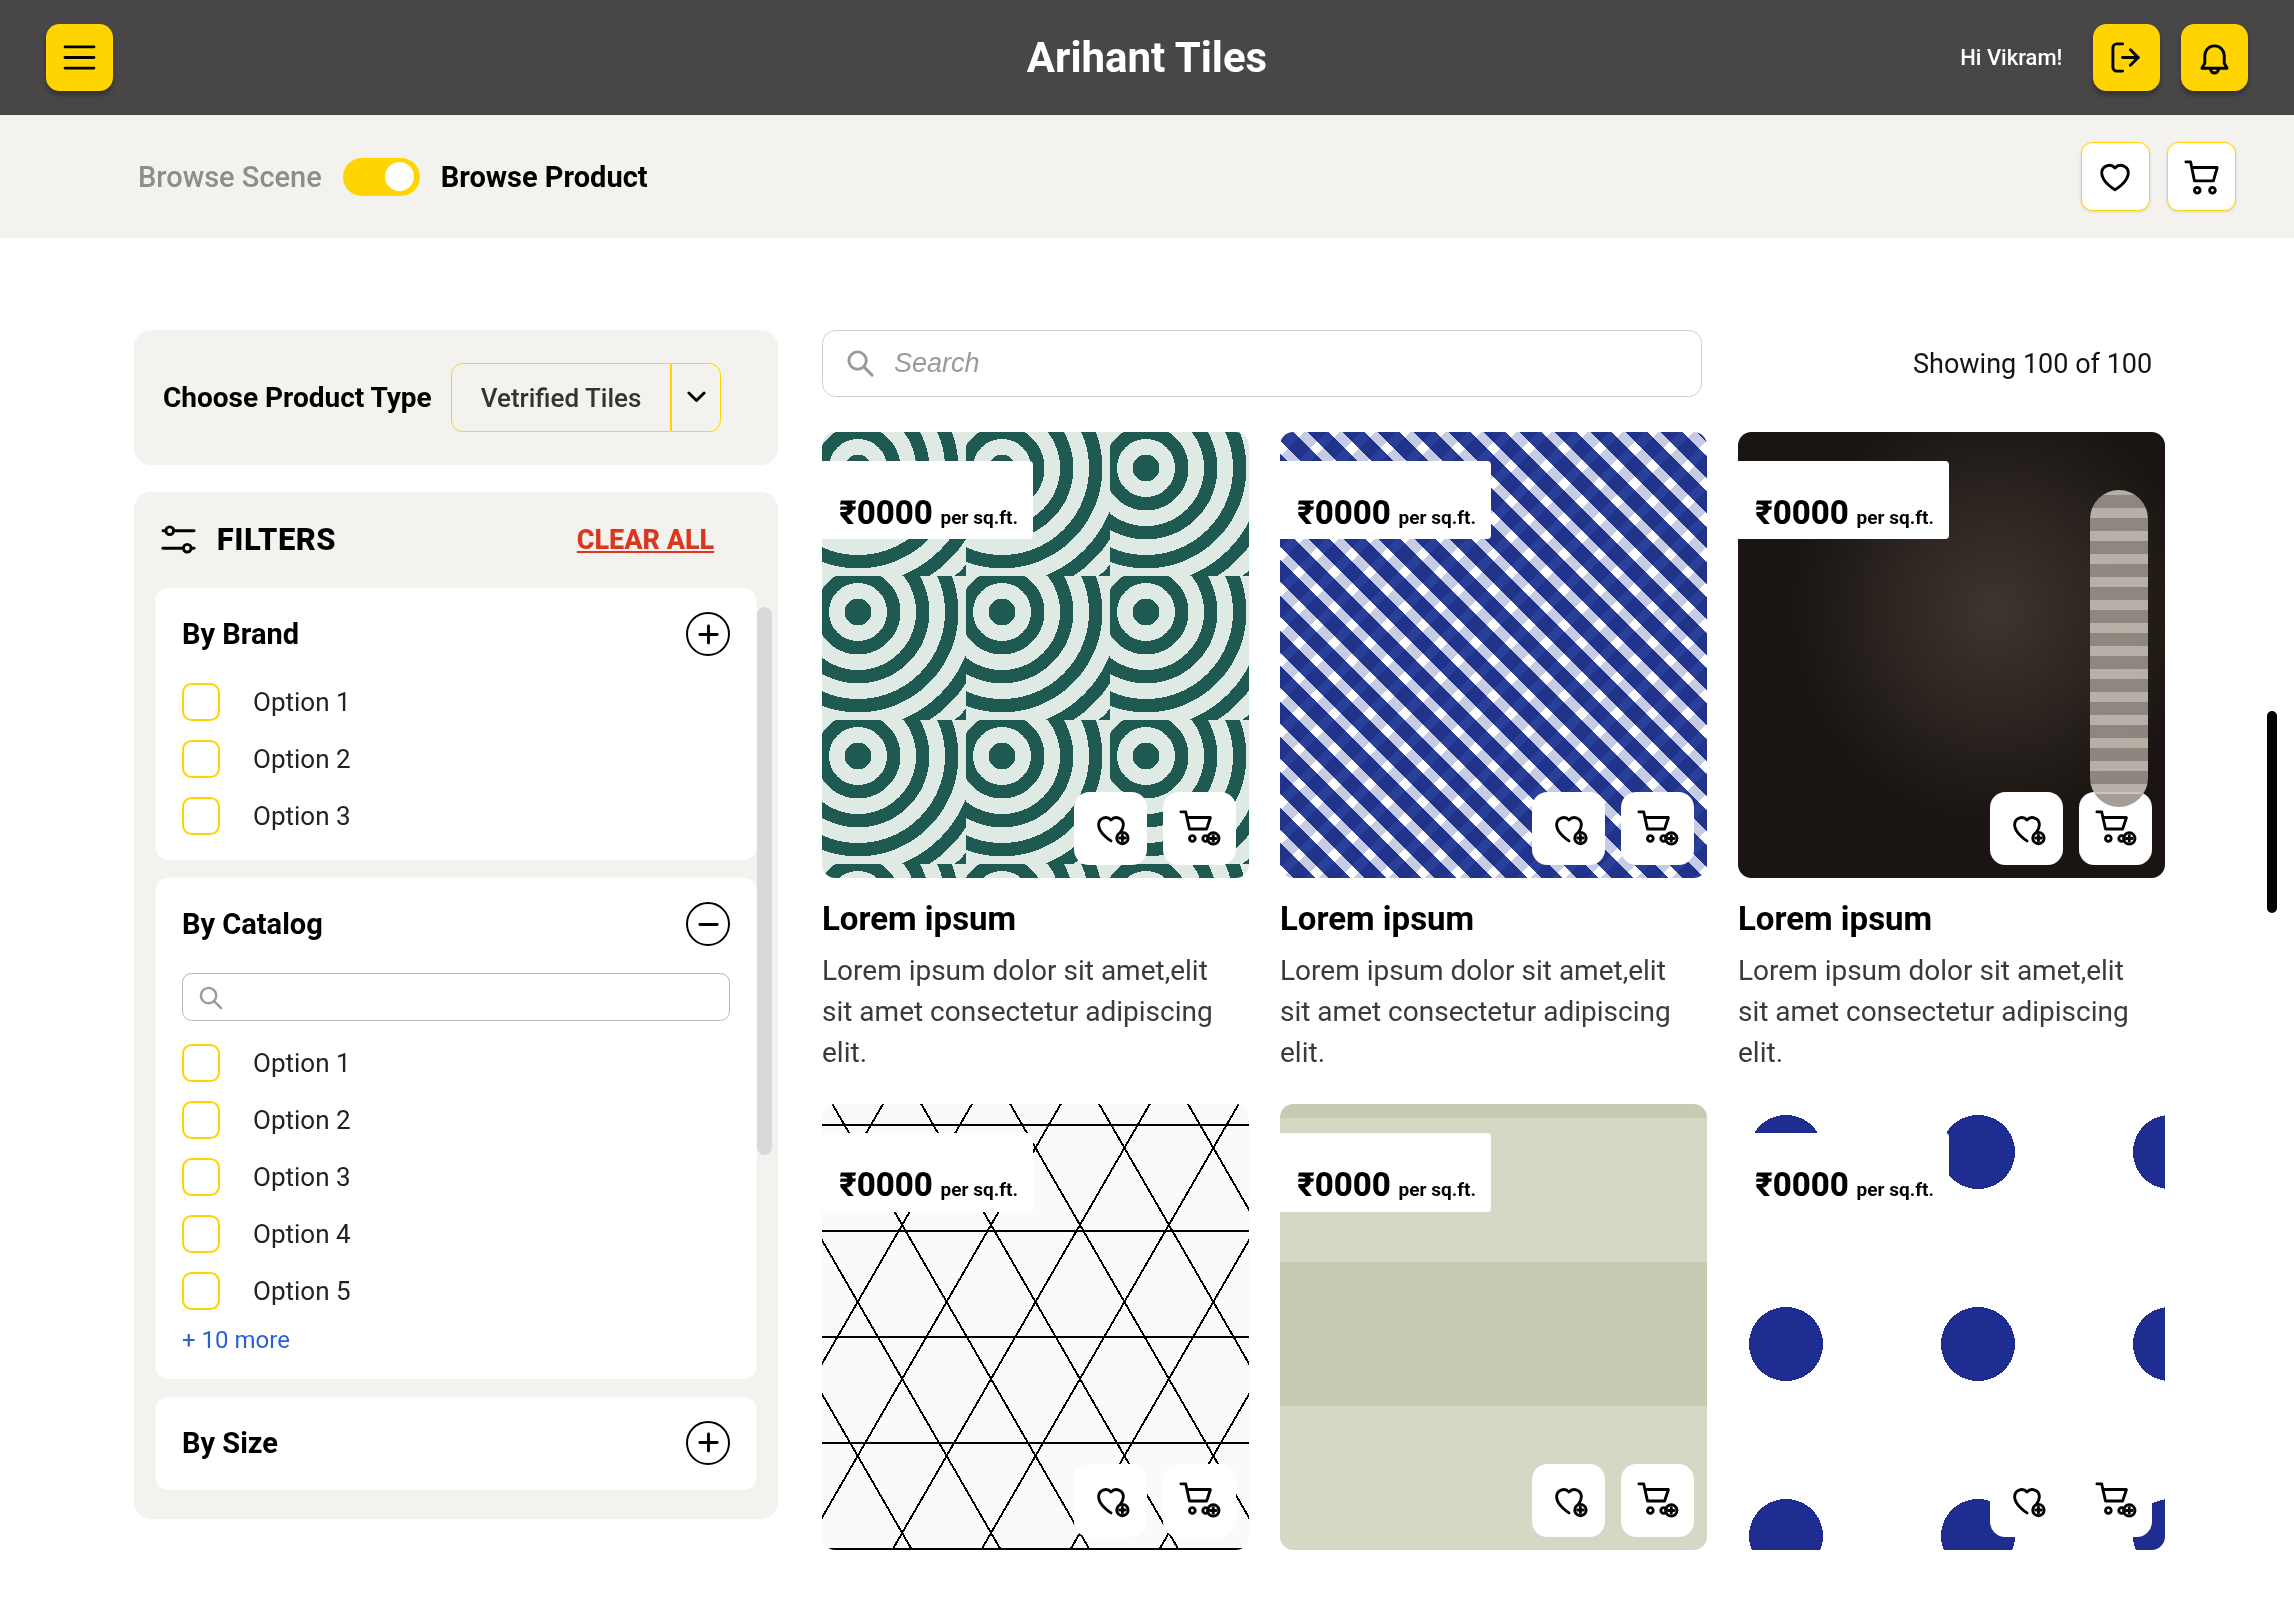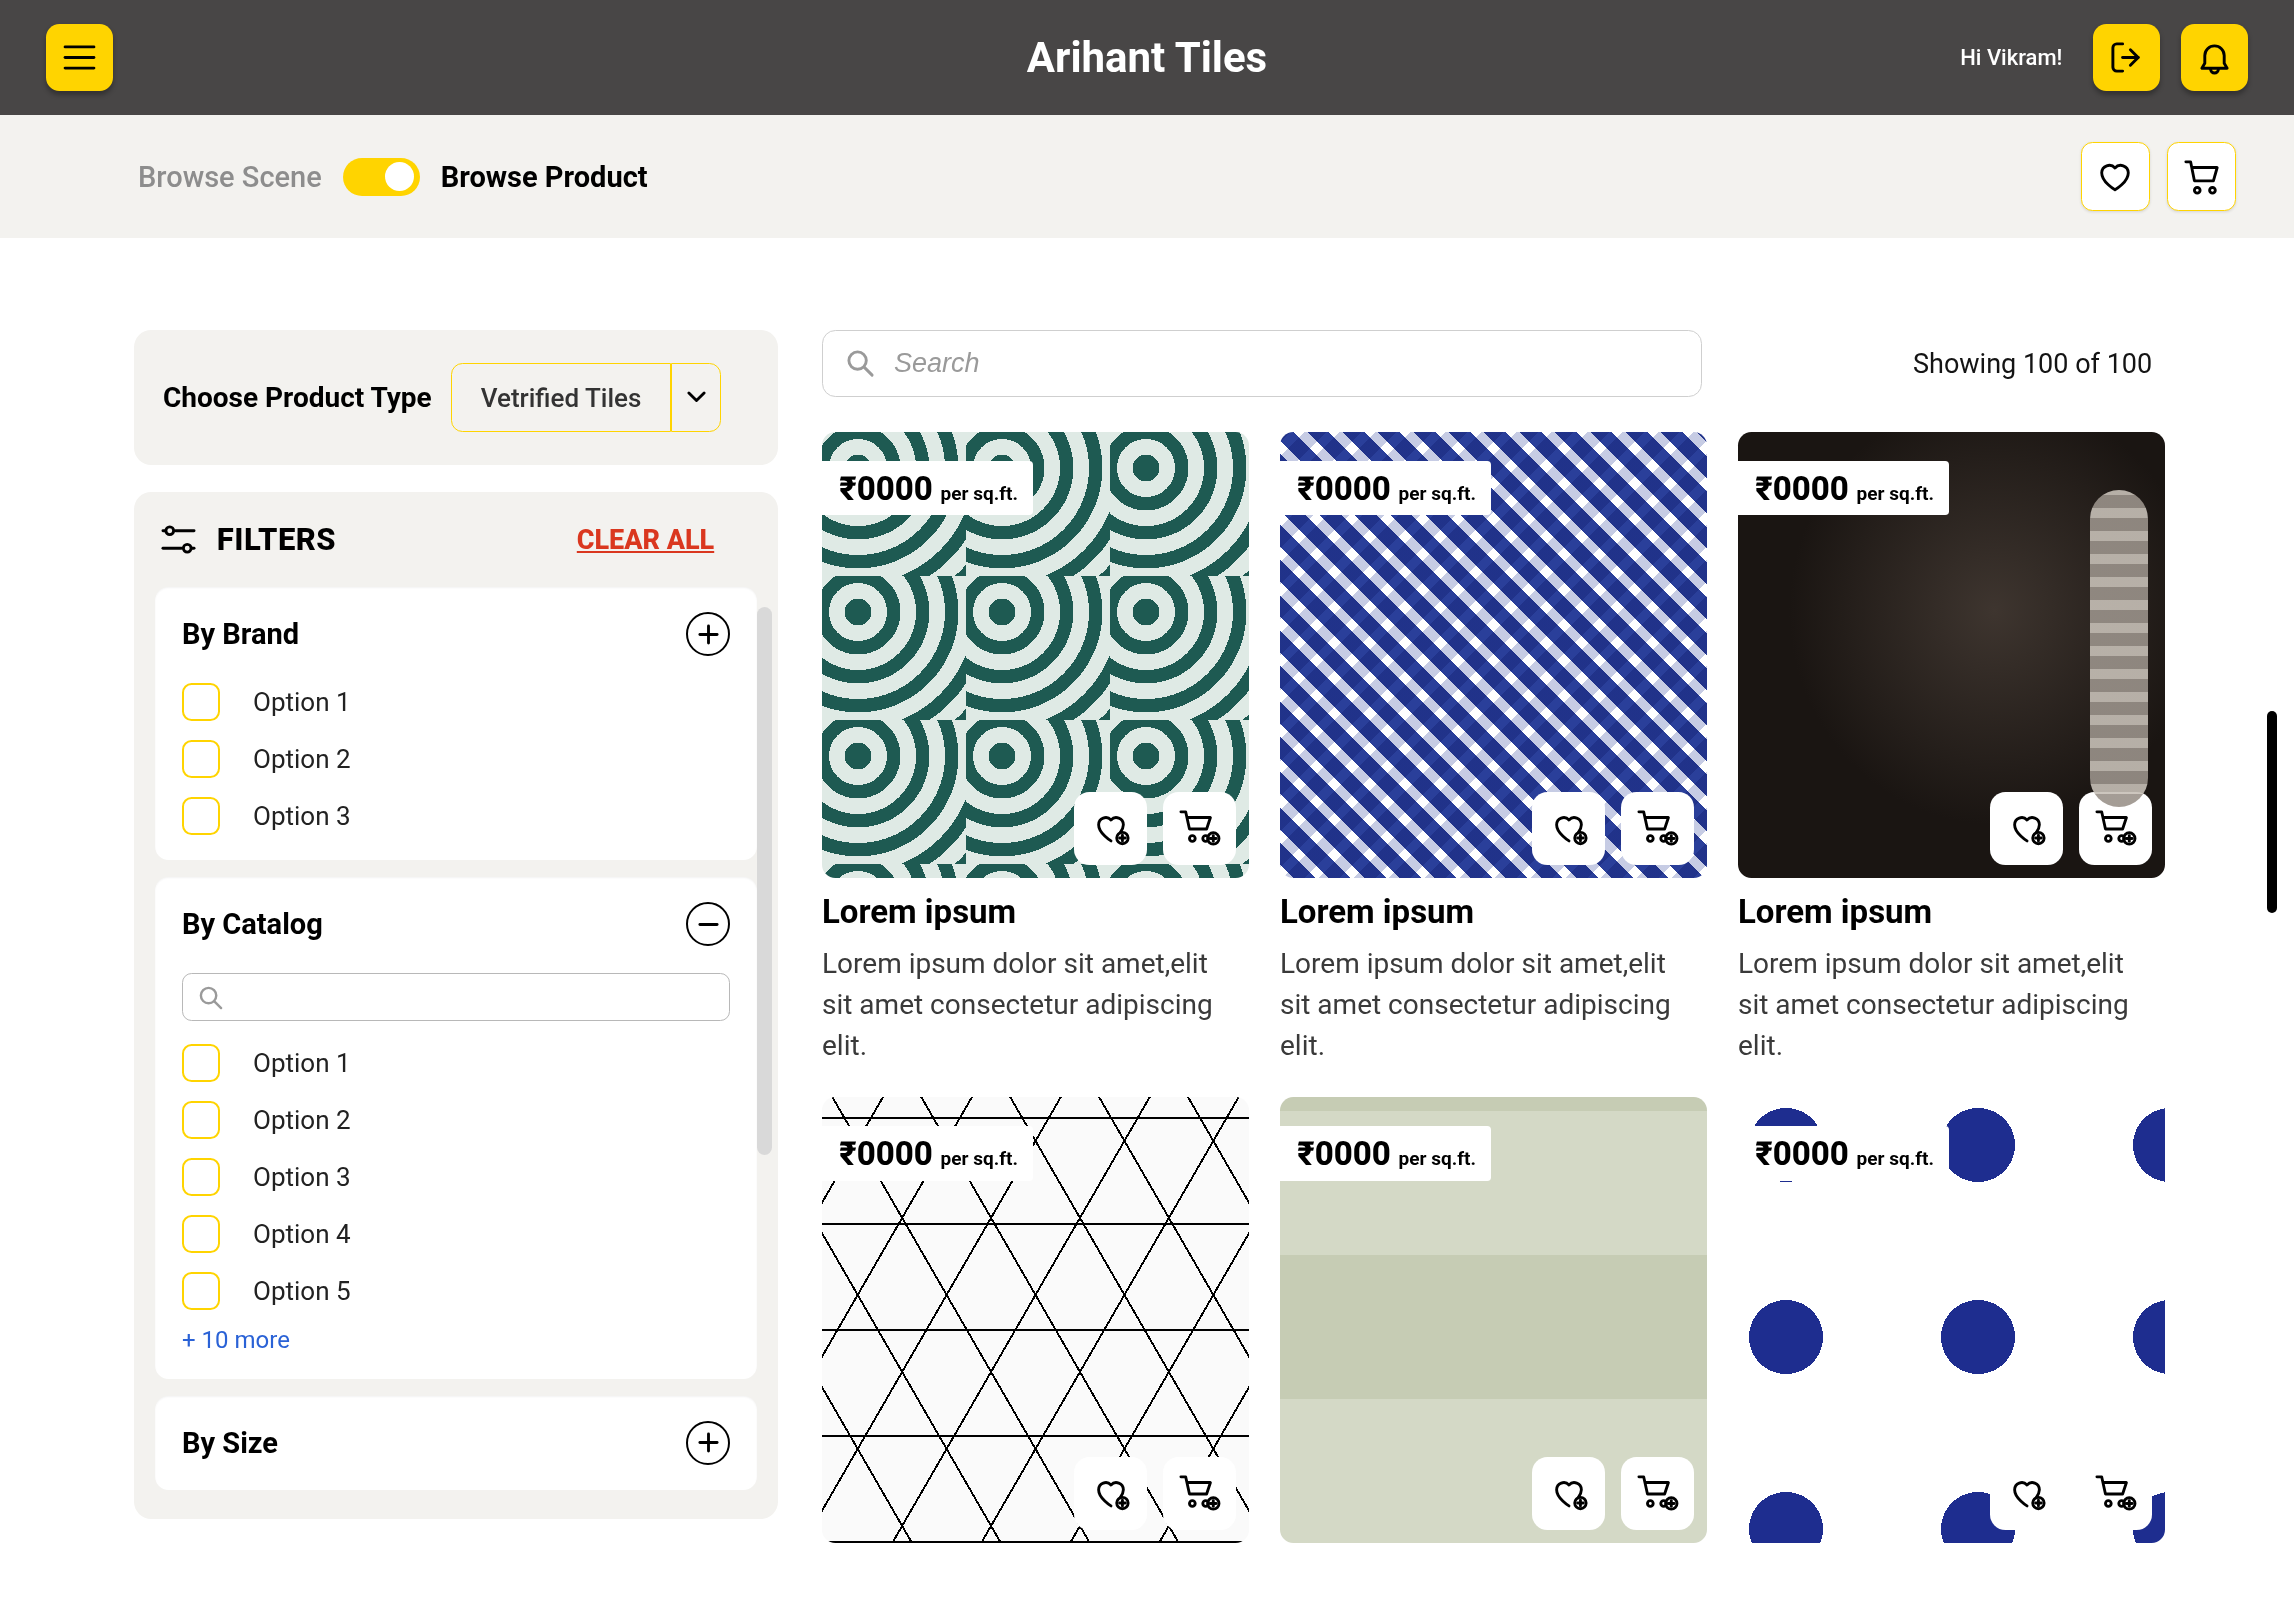--- a/index.html
+++ b/index.html
@@ -62,25 +62,25 @@
 .content{ flex:1; display:flex; flex-direction:column; }
 .content-top{ display:flex; align-items:center; gap:211px; margin-bottom:35px; }
 .search{ flex:0 0 880px; height:67px; border:1.4px solid #cfcfcf; border-radius:13.4px; display:flex; align-items:center; padding:0 23px; gap:19px; }
 .search input{ flex:1; border:none; outline:none; font-size:27px; background:transparent; color:#555; }
 .search input::placeholder{ color:#9a9a9a; font-style:italic; }
 .showing{ font-size:27px; color:#141414; white-space:nowrap; }
 .grid{ display:grid; grid-template-columns:repeat(3,427px); gap:31px 31px; }
 .card{ width:427px; }
 .card-img{ width:427px; height:446px; border-radius:13.4px; position:relative; overflow:hidden; }
 .price-pill{ position:absolute; top:29px; left:0; background:#fff; border-top-right-radius:3.8px; border-bottom-right-radius:3.8px; padding:7.7px 15.4px 7.7px 17.3px; display:flex; align-items:baseline; gap:7.7px; }
-.price-val{ font-size:33px; font-weight:800; }
+.price-val{ font-size:33px; font-weight:800;margin-top:24px; }
 .price-unit{ font-size:19px; font-weight:700; }
 .card-actions{ position:absolute; bottom:13.4px; right:13.4px; display:flex; gap:15.4px; }
 .round-btn{ width:73px; height:73px; background:#fff; border-radius:15.4px; display:flex; align-items:center; justify-content:center; cursor:pointer; }
-.card-title{ font-size:33px; font-weight:700; margin-top:14px; }
+.card-title{ font-size:33px; font-weight:700; margin-top:21px; }
 .card-desc{ font-size:28px; color:#3a3a3a; margin-top:13.4px; line-height:1.45; max-width:403px; }
 
 .page-scroll{ position:fixed; right:17.3px; top:711px; width:9.6px; height:202px; background:#000; border-radius:5.8px; }
 
 .tile-green{ background:
   repeating-radial-gradient(circle at 25% 25%, #1e5a52 0 13.4px, #dfeae5 13.4px 29px),
   repeating-radial-gradient(circle at 75% 75%, #1e5a52 0 13.4px, #dfeae5 13.4px 29px);
   background-size:144px 144px; }
 .tile-blue{ background:
   repeating-linear-gradient(45deg,#fff 0 9.6px,#2a3f9a 9.6px 25px),

